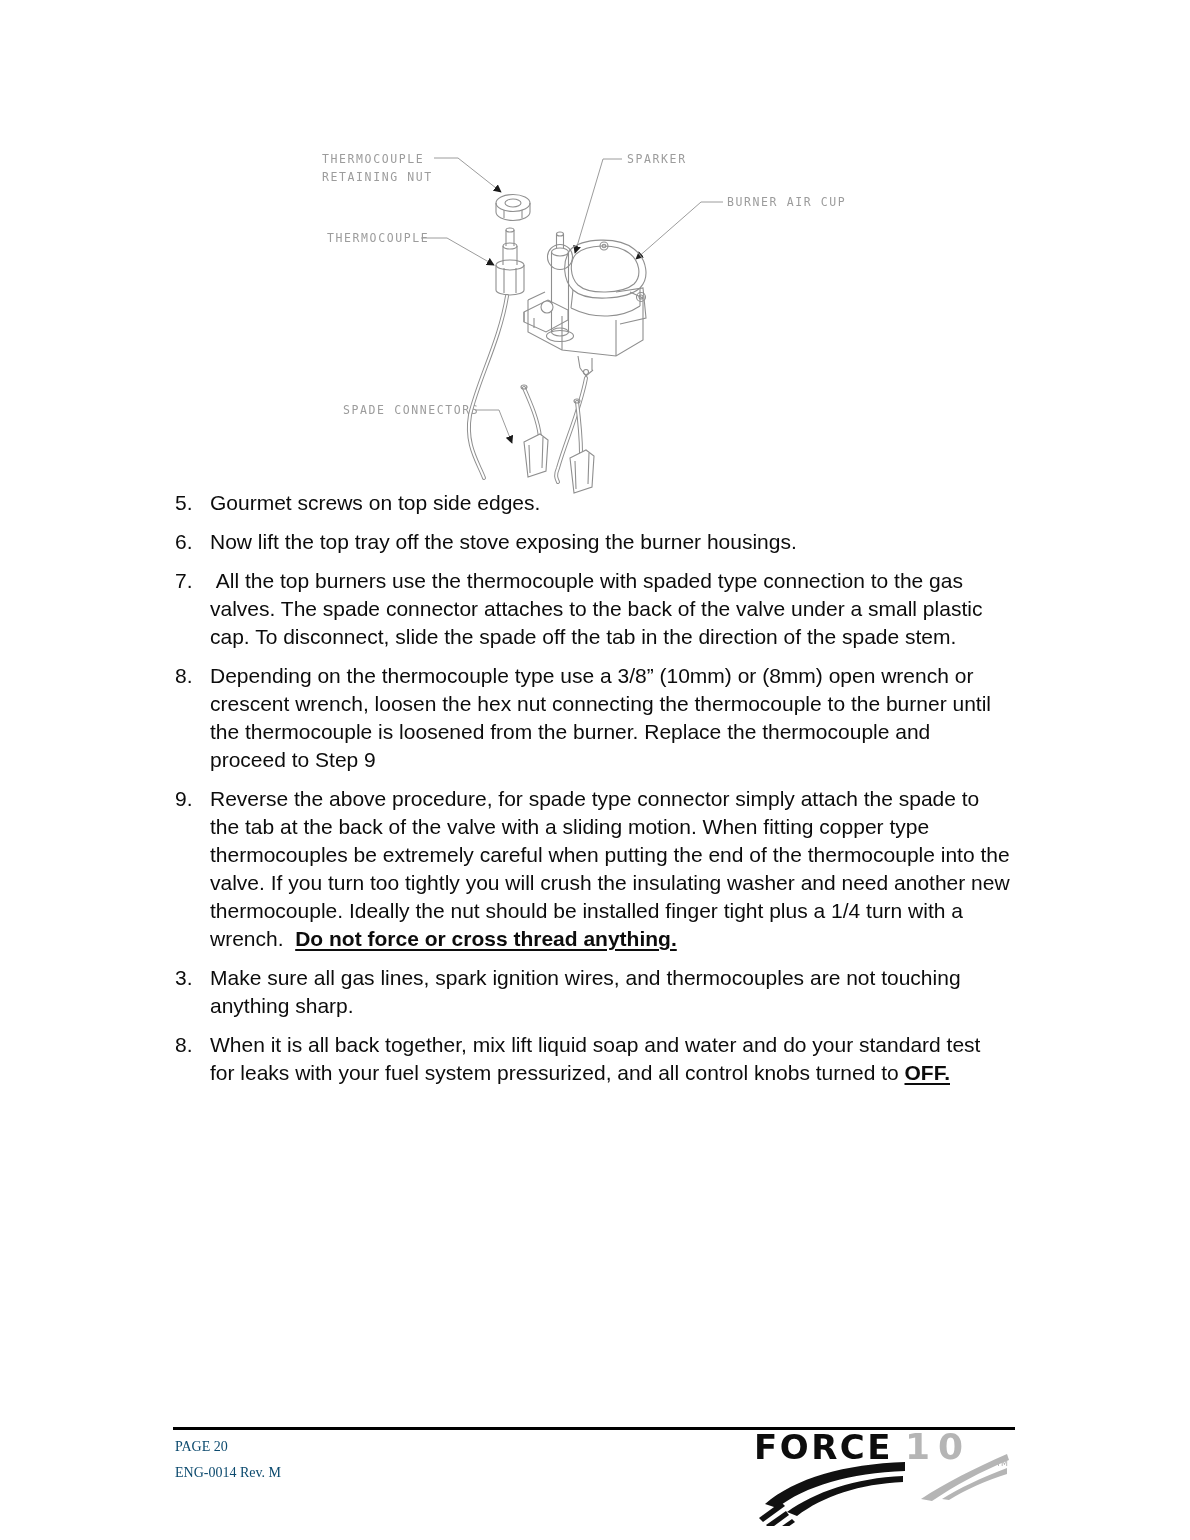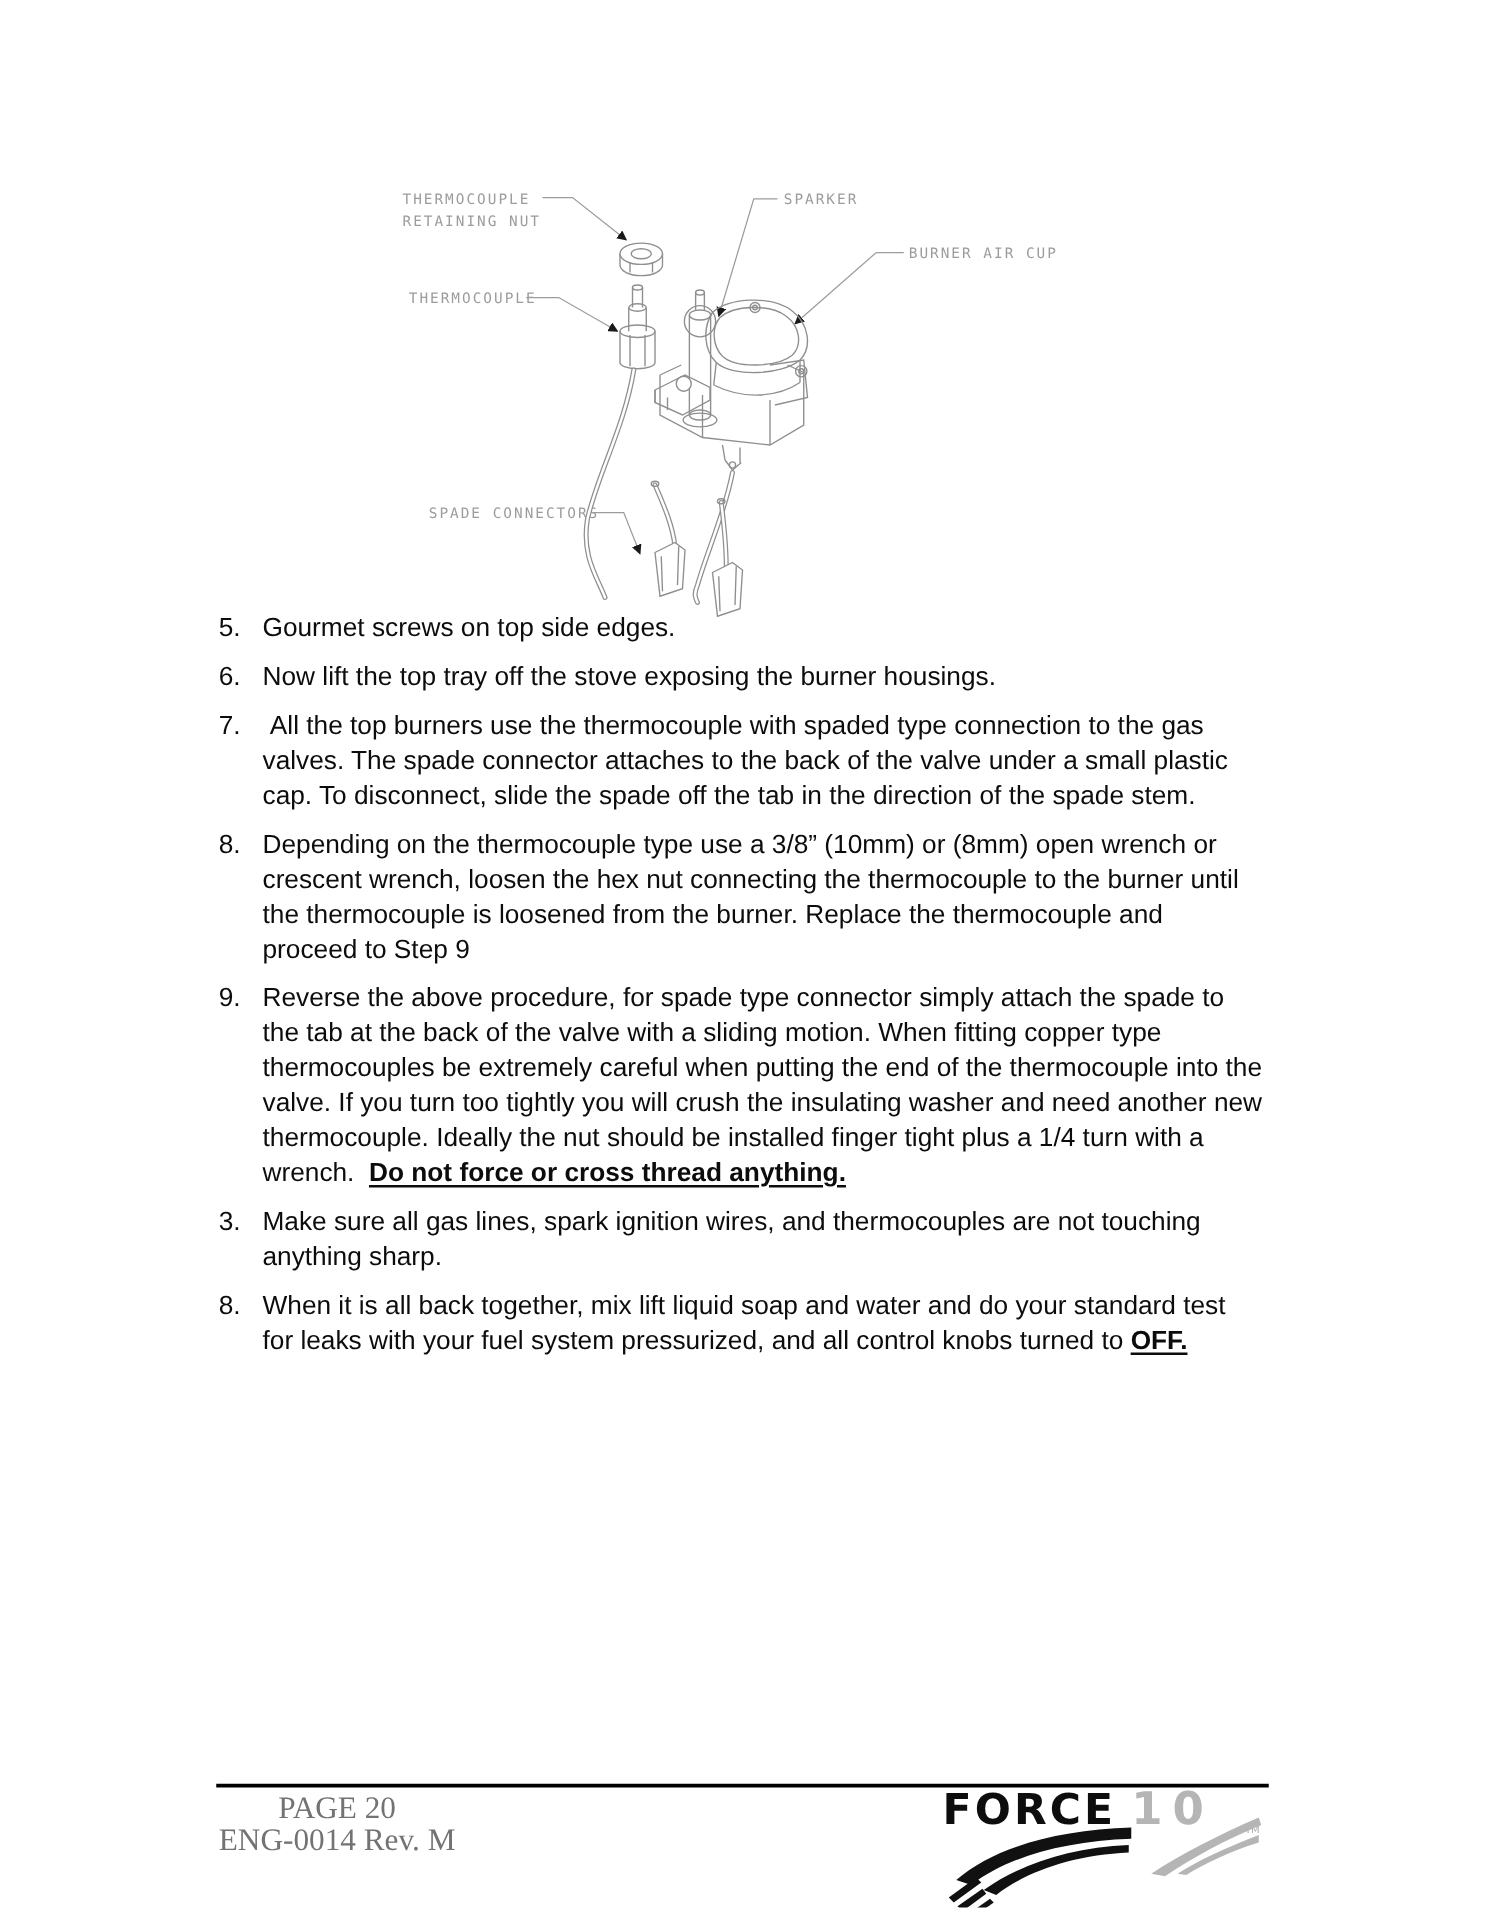--- a/index.html
+++ b/index.html
@@ -21,21 +21,21 @@
   .wire-o{stroke:#8f8f8f;stroke-width:4;fill:none;stroke-linecap:round;}
   .wire-i{stroke:#ffffff;stroke-width:2;fill:none;stroke-linecap:round;}
   
   .content{position:absolute;top:489px;left:175px;width:845px;}
   .step{display:flex;margin-bottom:11px;font-size:21px;line-height:28px;}
   .step .num{width:35px;flex:none;}
   .step .txt{width:800px;}
   .em{font-weight:bold;text-decoration:underline;text-decoration-thickness:2px;text-underline-offset:3px;}
   
   .footer-rule{position:absolute;left:173px;top:1427px;width:842px;border-top:3px solid #000;}
-  .fcol{position:absolute;top:1434px;font-family:"Liberation Serif",serif;font-size:25px;line-height:26px;color:#737373;text-align:center;}
+  .fcol{position:absolute;top:1434px;font-family:"Liberation Serif",serif;font-size:14px;line-height:26px;color:#0c4a6e;}
   .fcol.left{left:175px;}
   .fcol.mid{left:390px;}
   .logo{position:absolute;left:753px;top:1426px;}
 </style>
 </head>
 <body>
 
 <div class="page">
 
   <svg class="diagram" viewBox="0 0 1190 362" xmlns="http://www.w3.org/2000/svg">

